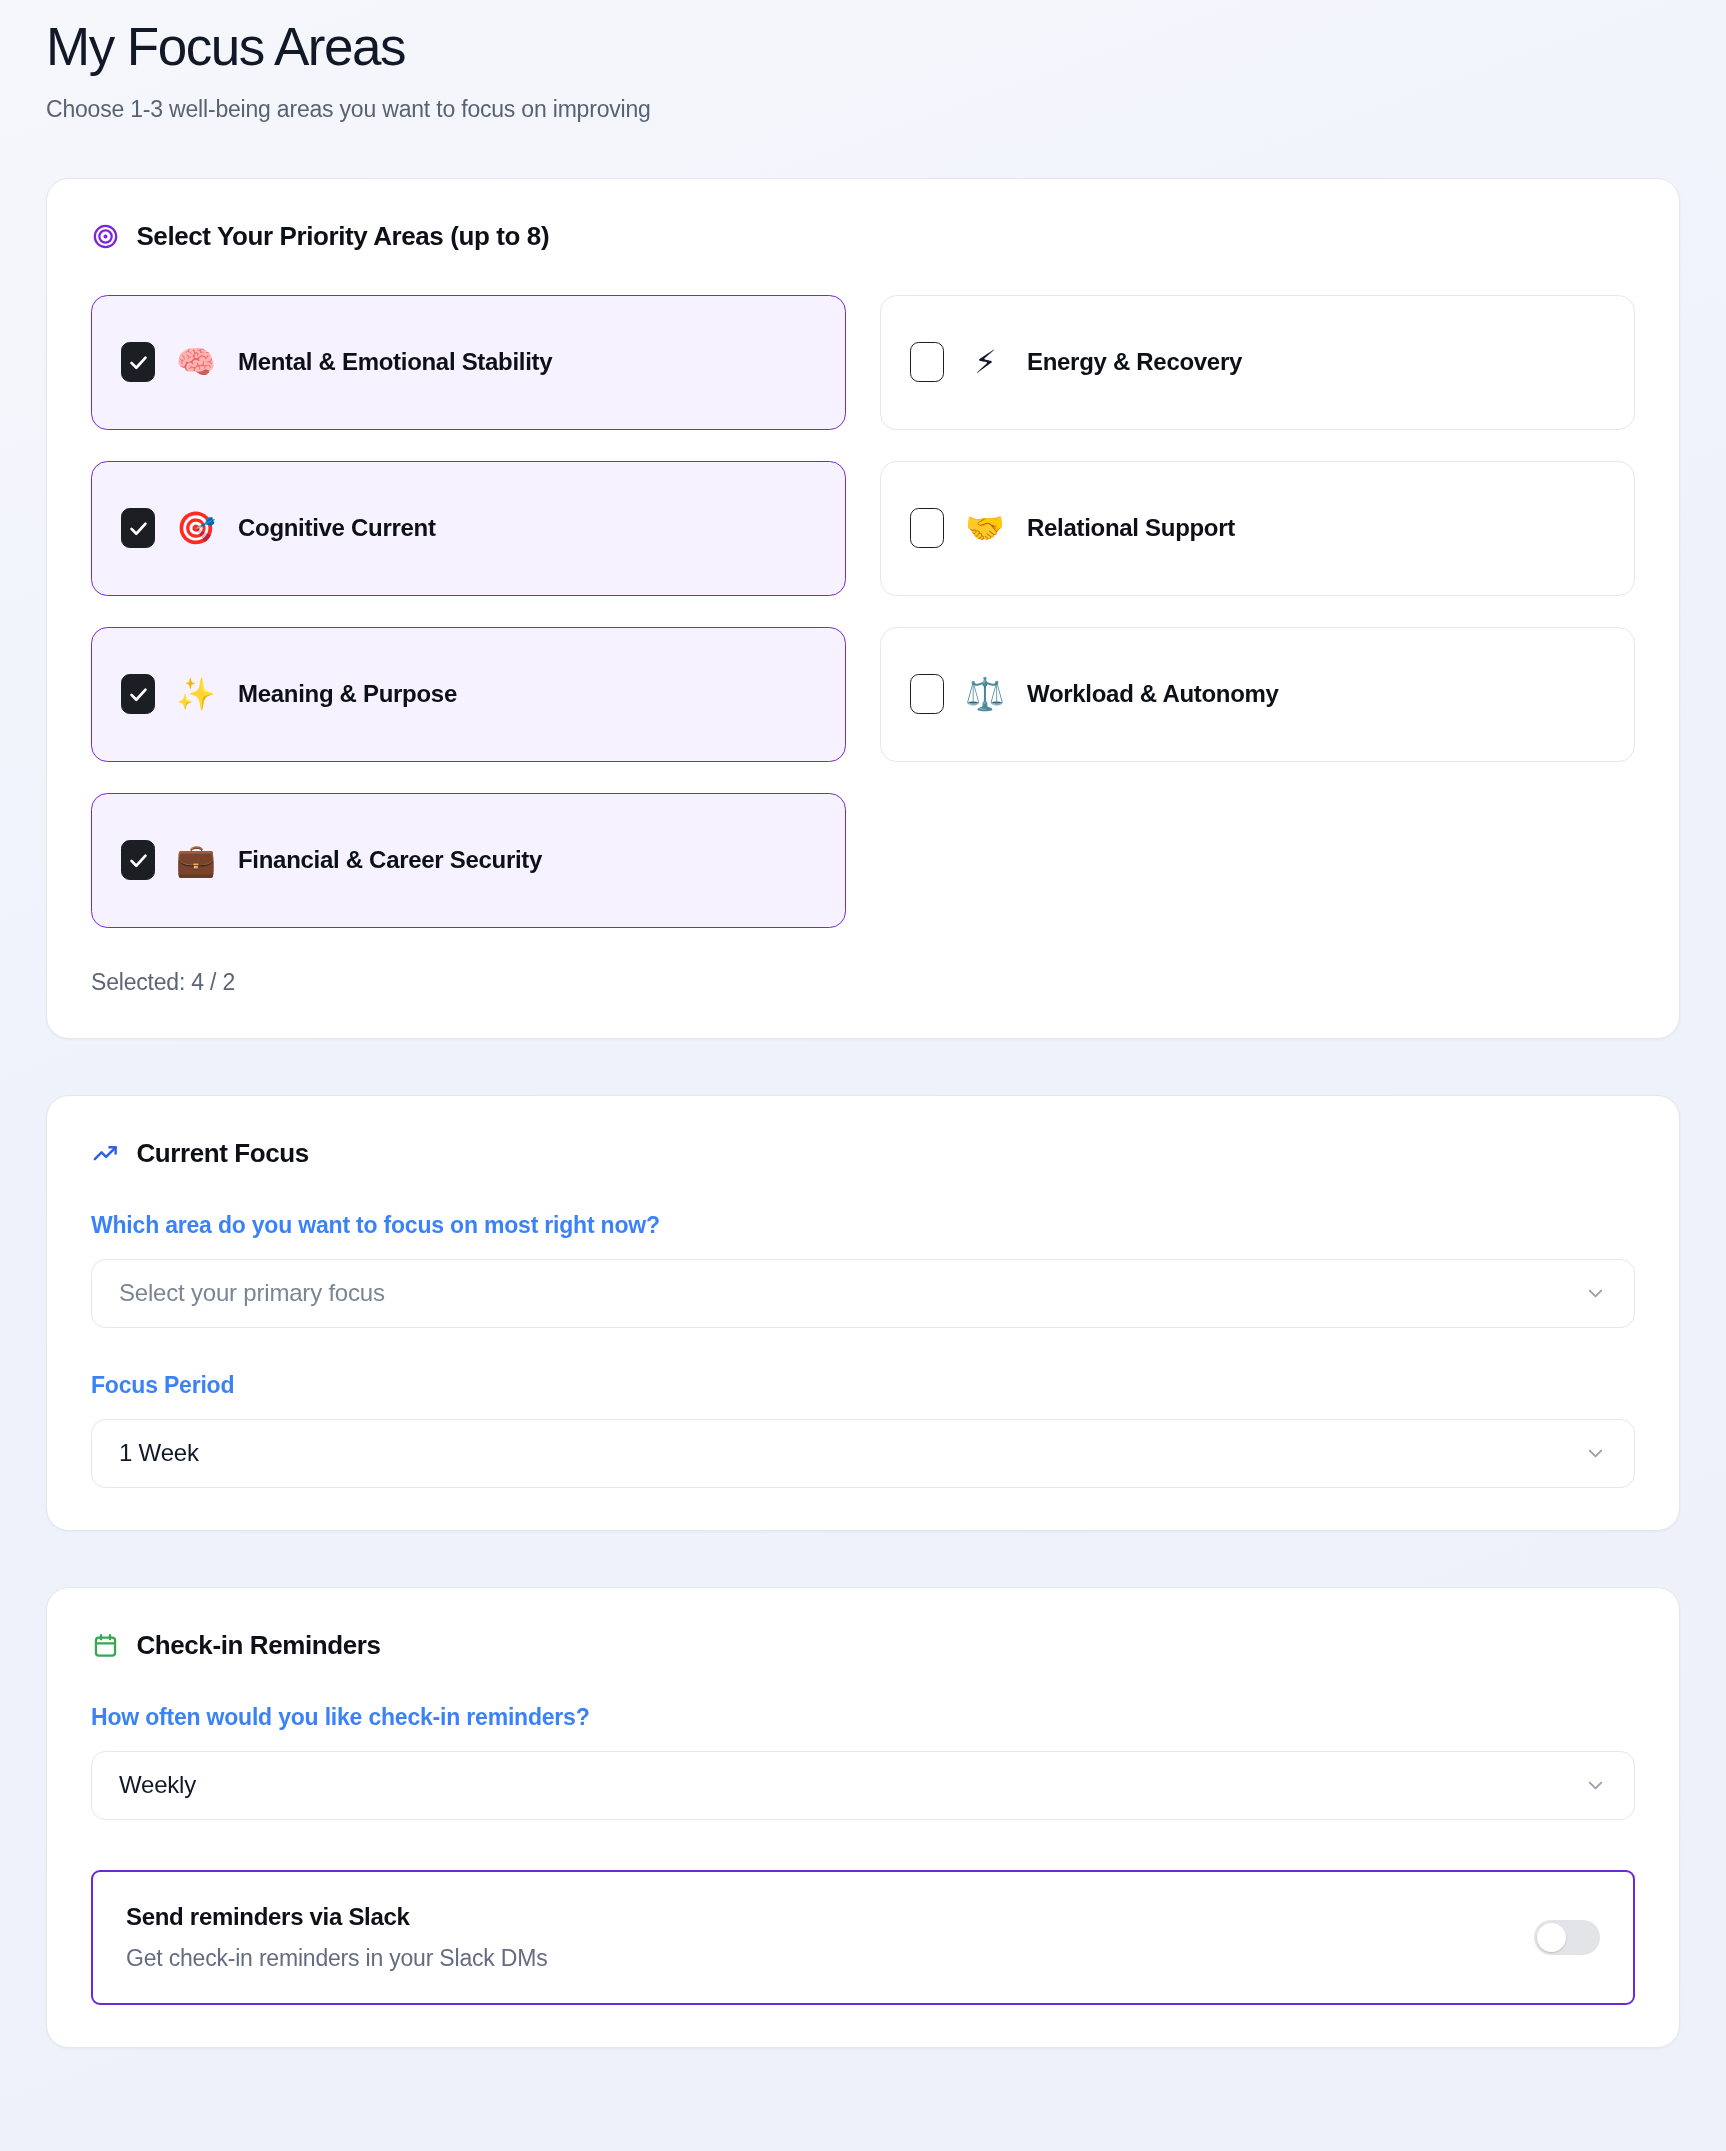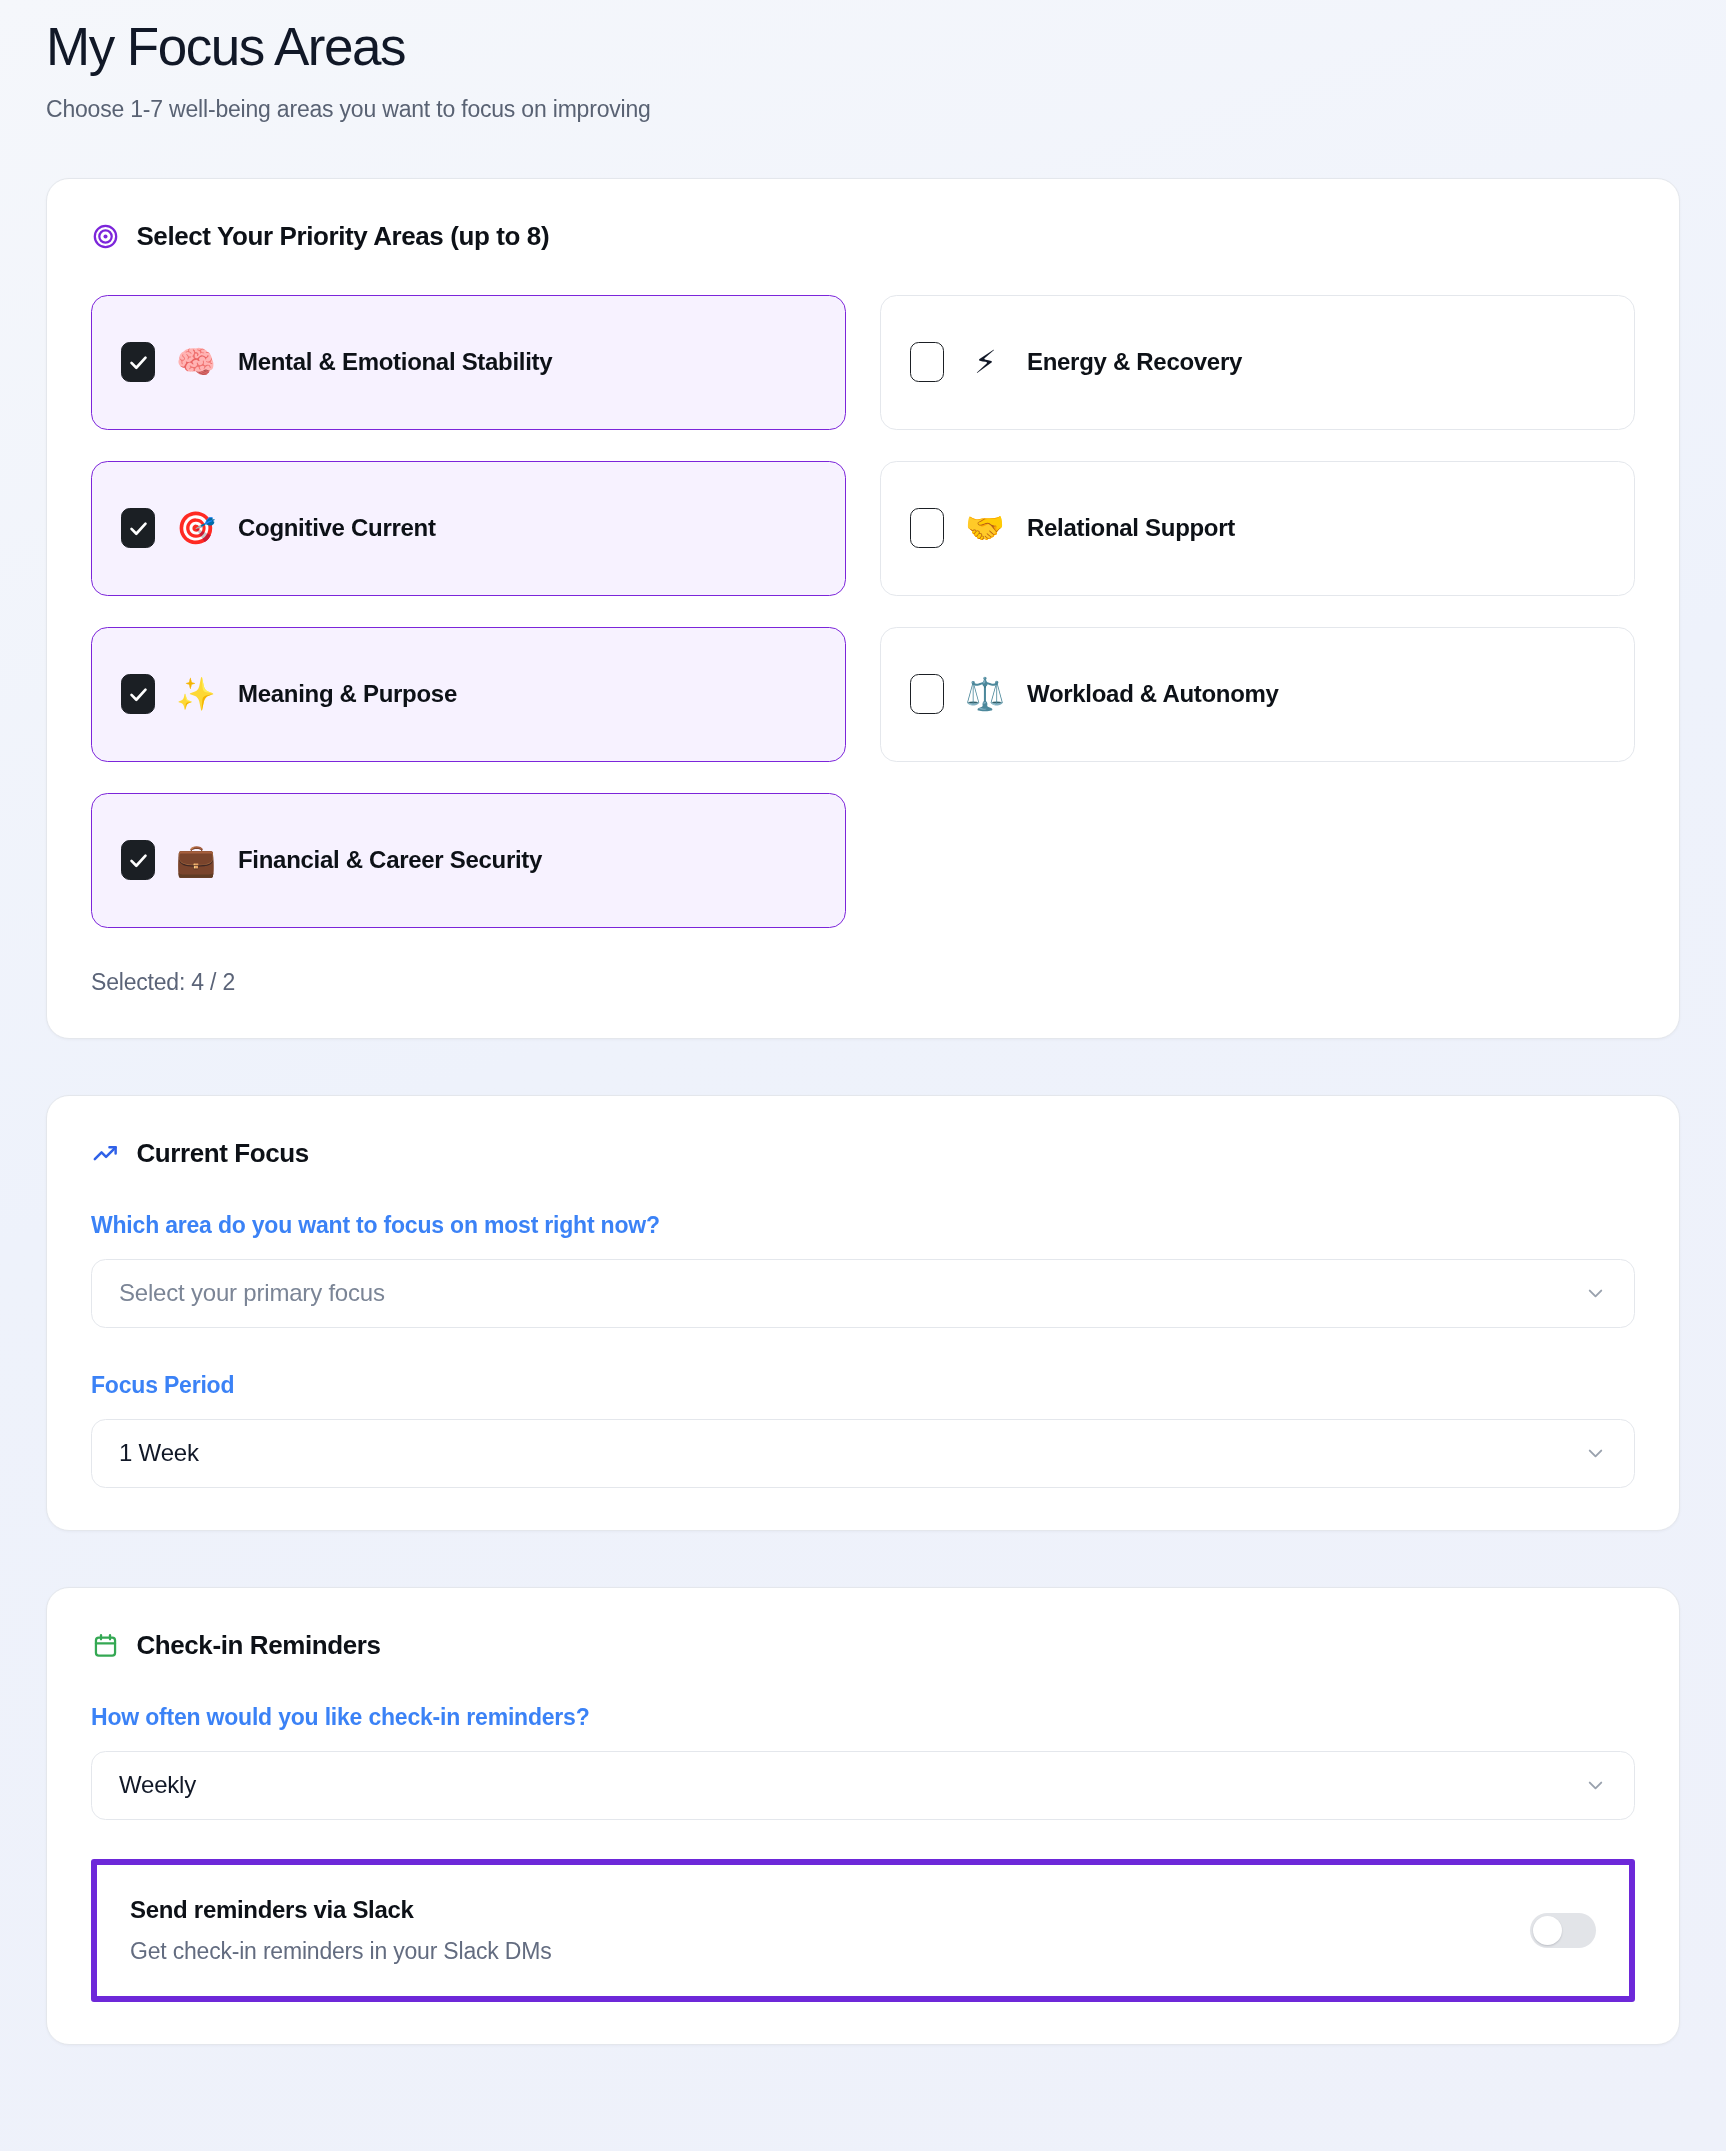--- a/index.html
+++ b/index.html
@@ -164,23 +164,23 @@
     transform: translateY(-50%);
     width: 25px;
     height: 25px;
     display: flex;
     align-items: center;
     justify-content: center;
   }
 
   
   .toggle-row {
-    margin-top: 39px;
-    border: 6px solid #6d28d9;
-    border-radius: 3px;
+    margin-top: 50px;
+    border: 2px solid #6d28d9;
+    border-radius: 9px;
     background: #ffffff;
     padding: 31px 33px;
     display: flex;
     align-items: center;
     justify-content: space-between;
   }
   .toggle-texts { display: flex; flex-direction: column; gap: 14.5px; }
   .toggle-title {
     font-size: 24px;
     font-weight: 700;
@@ -212,21 +212,21 @@
     box-shadow: 0 1px 1.9px rgba(16,24,40,0.18);
   }
 </style>
 </head>
 <body>
 
 <div class="page">
 
   <div class="page-header">
     <div class="page-title">My Focus Areas</div>
-    <div class="page-subtitle">Choose 1-7 well-being areas you want to focus on improving</div>
+    <div class="page-subtitle">Choose 1-3 well-being areas you want to focus on improving</div>
   </div>
 
   <div class="card">
     <div class="card-head">
       <span class="card-icon">
         <svg width="27" height="27" viewBox="0 0 24 24" fill="none" stroke="#7c25da" stroke-width="2">
           <circle cx="12" cy="12" r="9.5"></circle>
           <circle cx="12" cy="12" r="5.5"></circle>
           <circle cx="12" cy="12" r="1.8" fill="#7c25da" stroke="none"></circle>
         </svg>

